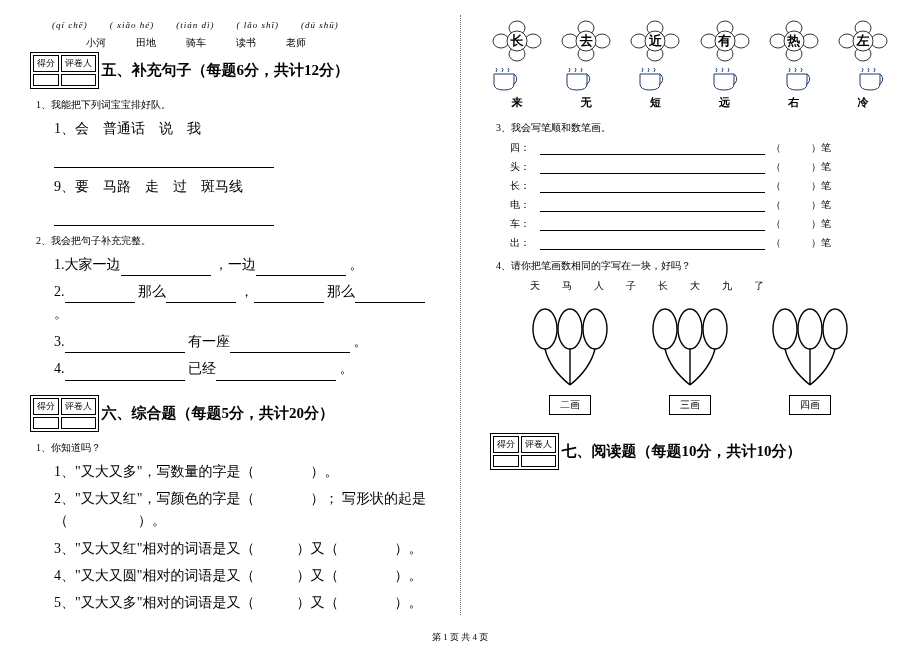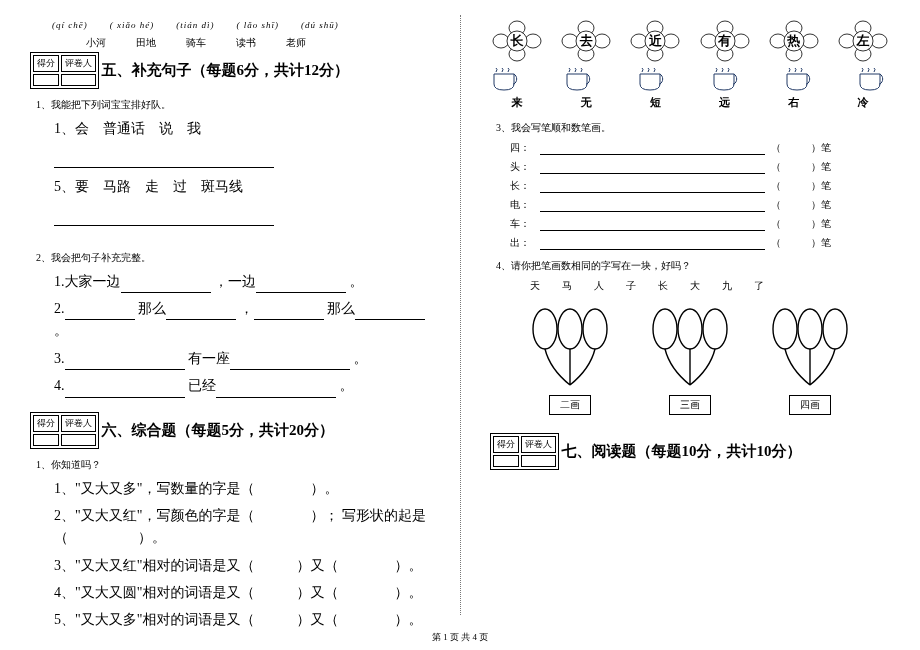--- a/index.html
+++ b/index.html
@@ -120,24 +120,24 @@
       <tr>
             <td style="height:12px"></td>
             <td></td>
           </tr>
     </tbody></table>
     <span class="section-title">五、补充句子（每题6分，共计12分）</span>
   </div>
   <div class="indent1">1、我能把下列词宝宝排好队。</div>
   <div class="indent2">1、会　普通话　说　我</div>
   <div class="indent2"><span class="uline w220"></span></div>
-  <div class="indent2" style="margin-top:8px">5、要　马路　走　过　斑马线</div>
+  <div class="indent2" style="margin-top:8px">9、要　马路　走　过　斑马线</div>
   <div class="indent2"><span class="uline w220"></span></div>
 
-  <div class="indent1" style="margin-top:24px">2、我会把句子补充完整。</div>
+  <div class="indent1" style="margin-top:7px">2、我会把句子补充完整。</div>
   <div class="indent2">
     <span>1.大家一边</span><span class="uline w90"></span>
     <span>，一边</span><span class="uline w90"></span>
     <span>。</span>
   </div>
   <div class="indent2">
     <span>2.</span><span class="uline w70"></span>
     <span>那么</span><span class="uline w70"></span>
     <span>，</span><span class="uline w70"></span>
     <span>那么</span><span class="uline w70"></span>

